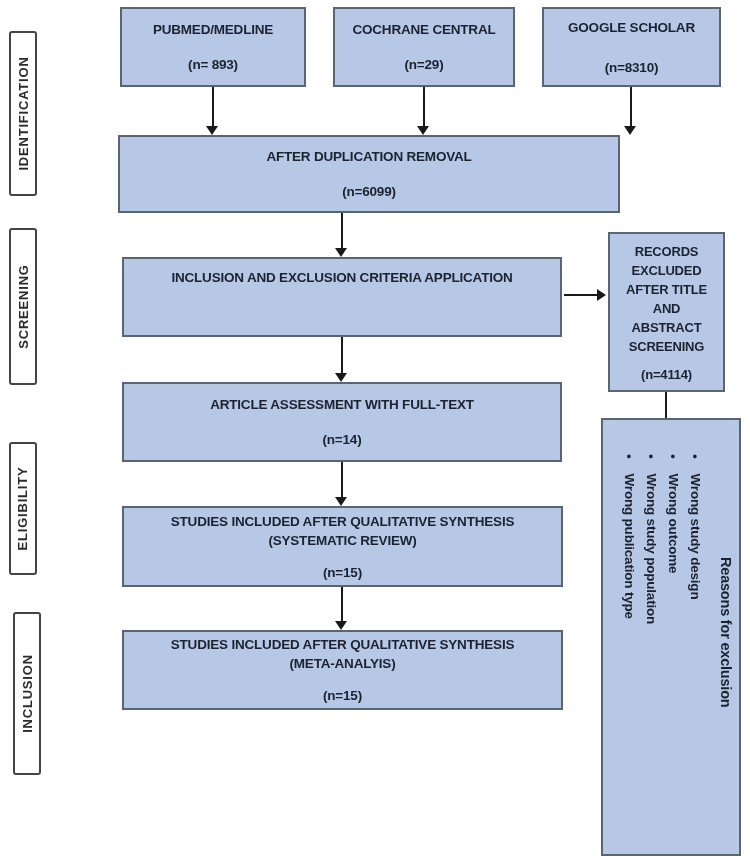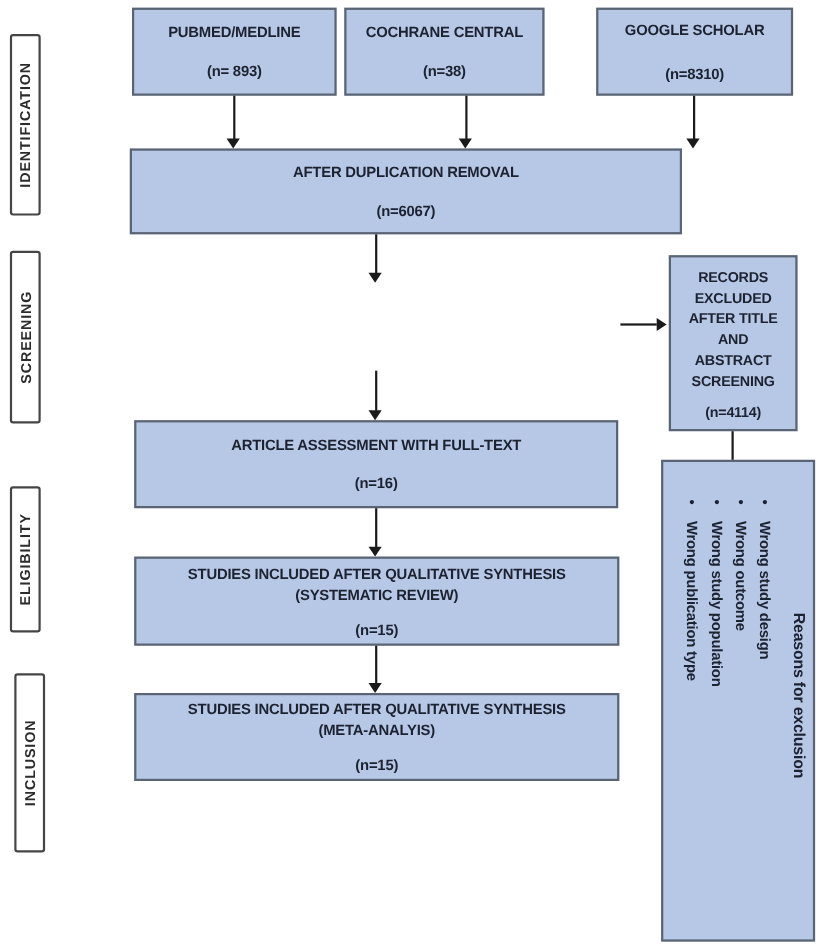--- a/index.html
+++ b/index.html
@@ -24,21 +24,21 @@
   .stage-inclusion{left:13px;top:612px;width:28px;height:163px;}
 
   
   .node{position:absolute;background:var(--node-fill);border:2px solid var(--node-border);
         display:flex;flex-direction:column;align-items:center;justify-content:center;
         gap:16px;text-align:center;color:var(--text);font-weight:bold;font-size:13.5px;
         letter-spacing:-0.2px;line-height:19px;}
   .node .lines{white-space:pre-line;}
   .align-top{justify-content:flex-start;padding-top:9px;}
   .node-pubmed{left:120px;top:7px;width:186px;height:80px;}
-  .node-cochrane{left:313px;top:7px;width:182px;height:80px;text-align:center;}
+  .node-cochrane{left:333px;top:7px;width:182px;height:80px;text-align:center;}
   .node-google{left:542px;top:7px;width:179px;height:80px;gap:21px;}
   .node-dedup{left:118px;top:135px;width:502px;height:78px;}
   .node-criteria{left:122px;top:257px;width:440px;height:80px;}
   .node-records{left:608px;top:232px;width:117px;height:160px;gap:9px;padding-top:8px;font-size:13px;}
   .node-fulltext{left:122px;top:382px;width:440px;height:80px;}
   .node-sys{left:122px;top:506px;width:441px;height:81px;gap:13px;}
   .node-meta{left:122px;top:630px;width:441px;height:80px;gap:13px;}
 
   
   .node-reasons{left:601px;top:418px;width:140px;height:438px;display:block;}
@@ -75,46 +75,49 @@
   <div class="stage stage-inclusion">
     <span class="vtext">INCLUSION</span>
   </div>
 
   <div class="node node-pubmed">
     <div class="lines">PUBMED/MEDLINE</div>
     <div>(n= 893)</div>
   </div>
   <div class="node node-cochrane">
     <div class="lines">COCHRANE CENTRAL</div>
-    <div>(n=38)</div>
+    <div>(n=29)</div>
   </div>
   <div class="node node-google">
     <div class="lines">GOOGLE SCHOLAR</div>
     <div>(n=8310)</div>
   </div>
 
   <div class="node node-dedup">
     <div class="lines">AFTER DUPLICATION REMOVAL</div>
-    <div>(n=6067)</div>
+    <div>(n=6099)</div>
   </div>
 
+  <div class="node node-criteria align-top">
+    <div class="lines">INCLUSION AND EXCLUSION CRITERIA APPLICATION</div>
+  </div>
 
   <div class="node node-records align-top">
     <div class="lines">RECORDS
 EXCLUDED
 AFTER TITLE
 AND
 ABSTRACT
 SCREENING</div>
     <div>(n=4114)</div>
   </div>
 
   <div class="node node-fulltext">
     <div class="lines">ARTICLE ASSESSMENT WITH FULL-TEXT</div>
-    <div>(n=16)</div>
+    <div>(n=14)</div>
   </div>
 
   <div class="node node-sys">
     <div class="lines">STUDIES INCLUDED AFTER QUALITATIVE SYNTHESIS
 (SYSTEMATIC REVIEW)</div>
     <div>(n=15)</div>
   </div>
 
   <div class="node node-meta">
     <div class="lines">STUDIES INCLUDED AFTER QUALITATIVE SYNTHESIS

